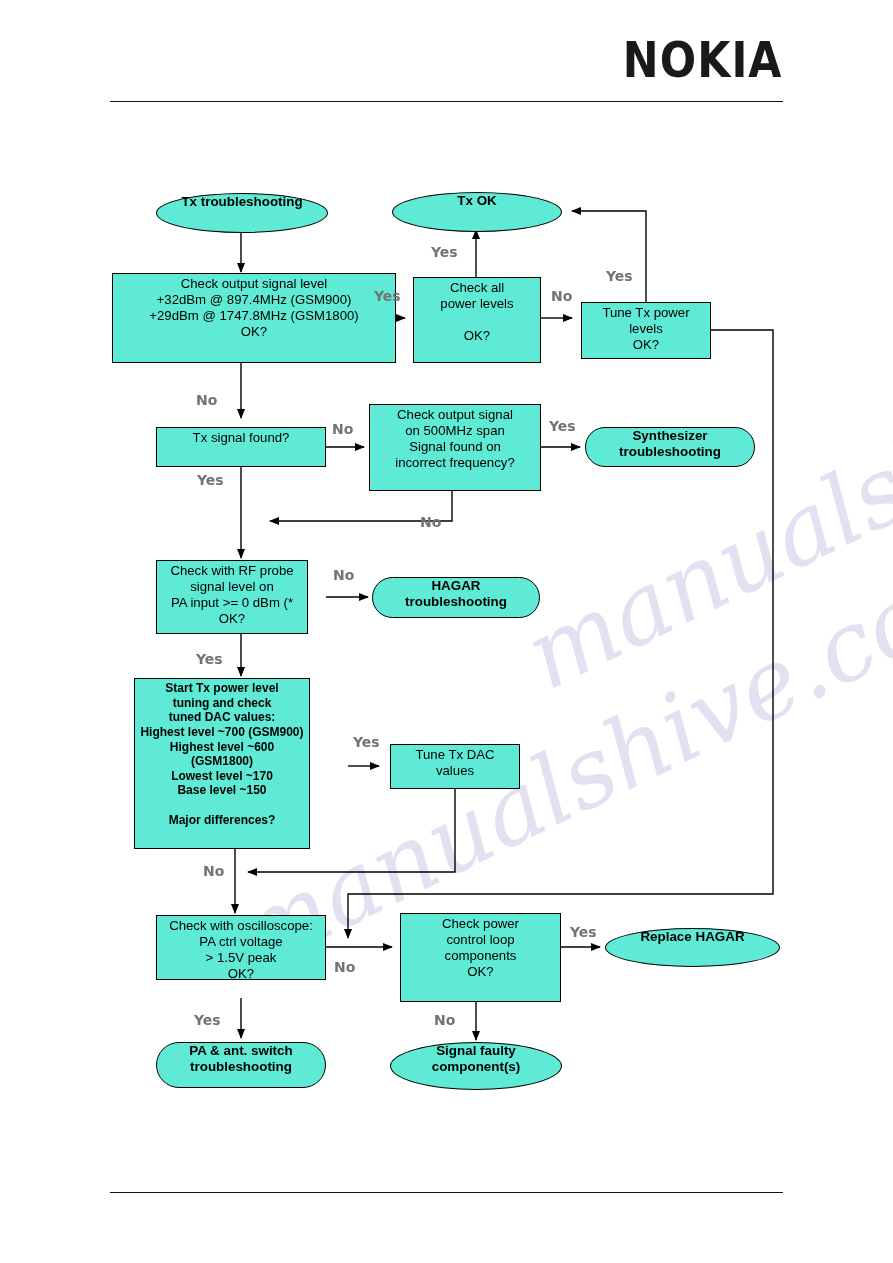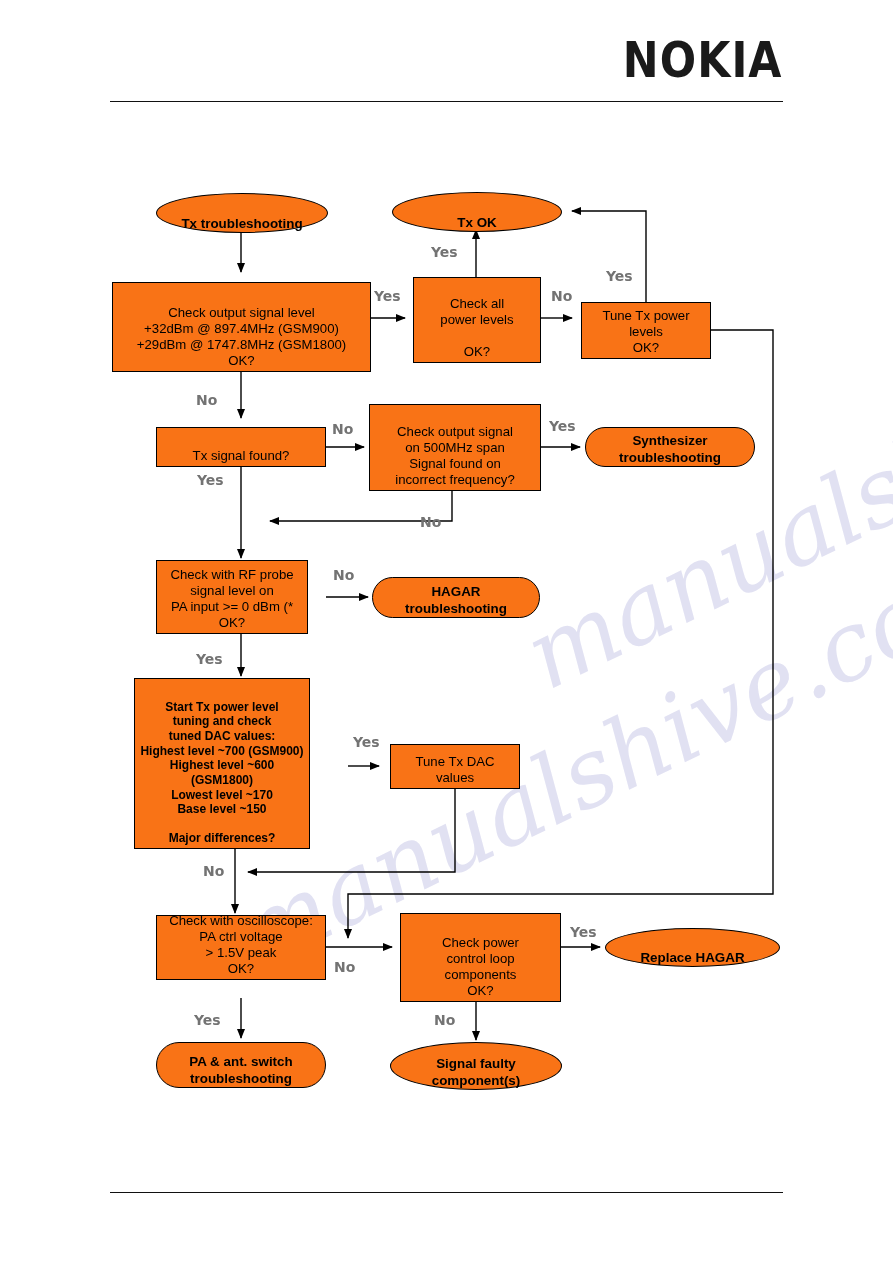--- a/index.html
+++ b/index.html
@@ -67,24 +67,24 @@
     left: 0; top: 0;
     width: 893px;
     height: 1263px;
     z-index: 3;
   }
 
   .node {
     position: absolute;
     box-sizing: border-box;
     display: flex;
-    align-items: flex-end;
+    align-items: flex-start;
     justify-content: center;
     text-align: center;
-    background: #f97316;
+    background: #5eead4;
     color: #000;
     z-index: 4;
   }
   .node .txt {
     display: block;
     white-space: pre-line;
     line-height: 1.22;
   }
   .box {
     border: 1.4px solid #000;
@@ -188,21 +188,21 @@
   </svg>
 
   <div class="node ellipse" style="left:156px; top:193px; width:172px; height:40px;">
     <span class="txt">Tx troubleshooting</span>
   </div>
 
   <div class="node ellipse" style="left:392px; top:192px; width:170px; height:40px;">
     <span class="txt">Tx OK</span>
   </div>
 
-  <div class="node box" style="left:112px; top:282px; width:259px; height:90px;">
+  <div class="node box" style="left:112px; top:273px; width:284px; height:90px;">
     <span class="txt">Check output signal level
 +32dBm @ 897.4MHz (GSM900)
 +29dBm @ 1747.8MHz (GSM1800)
 OK?</span>
   </div>
 
   <div class="node box" style="left:413px; top:277px; width:128px; height:86px;">
     <span class="txt">Check all
 power levels
 

